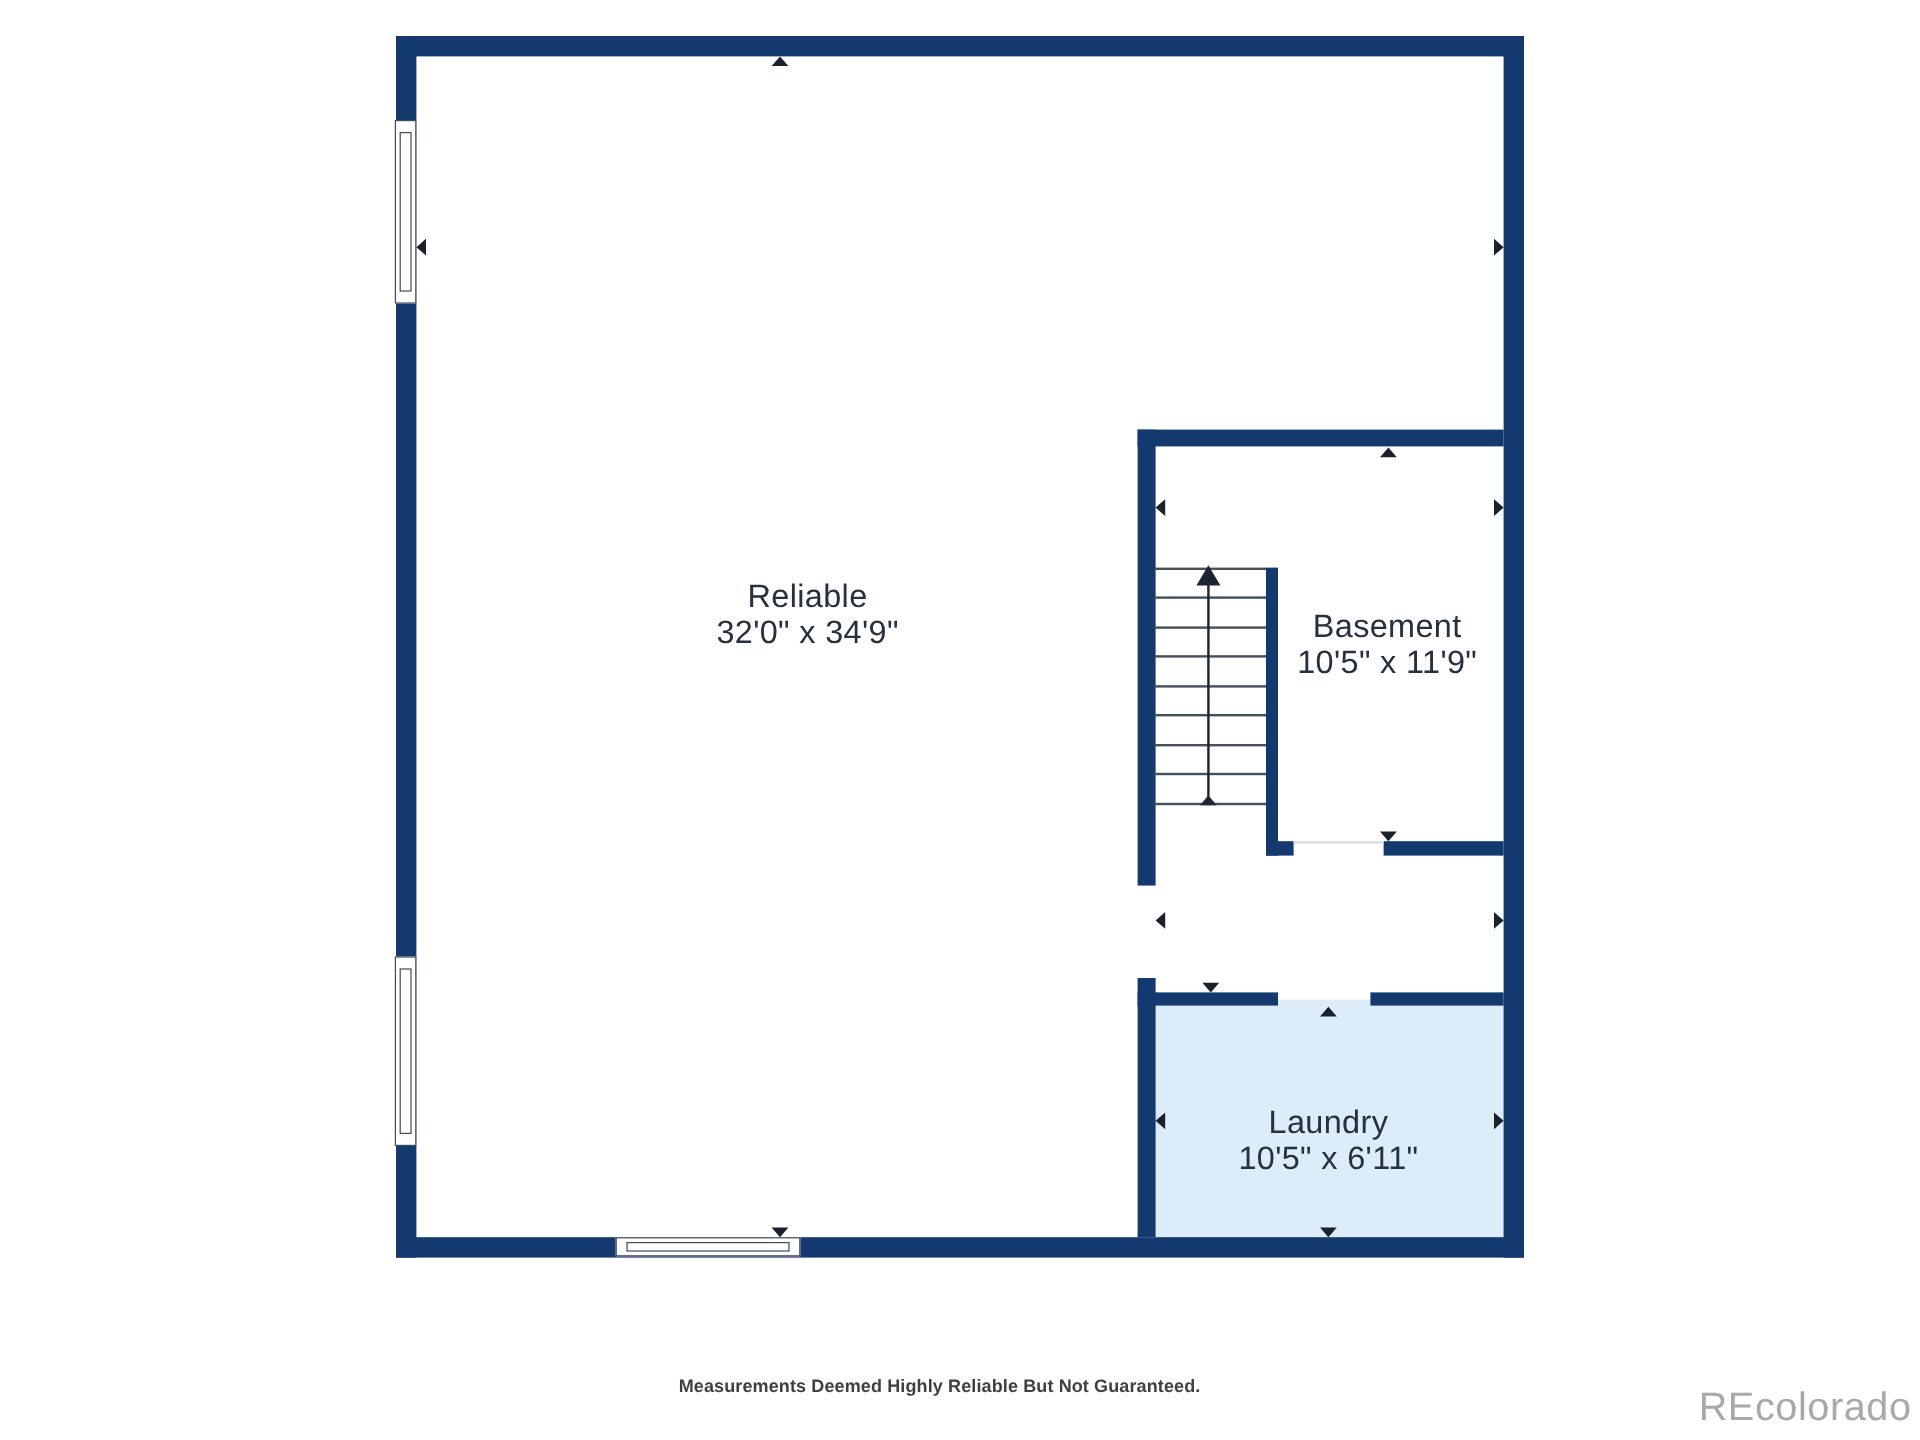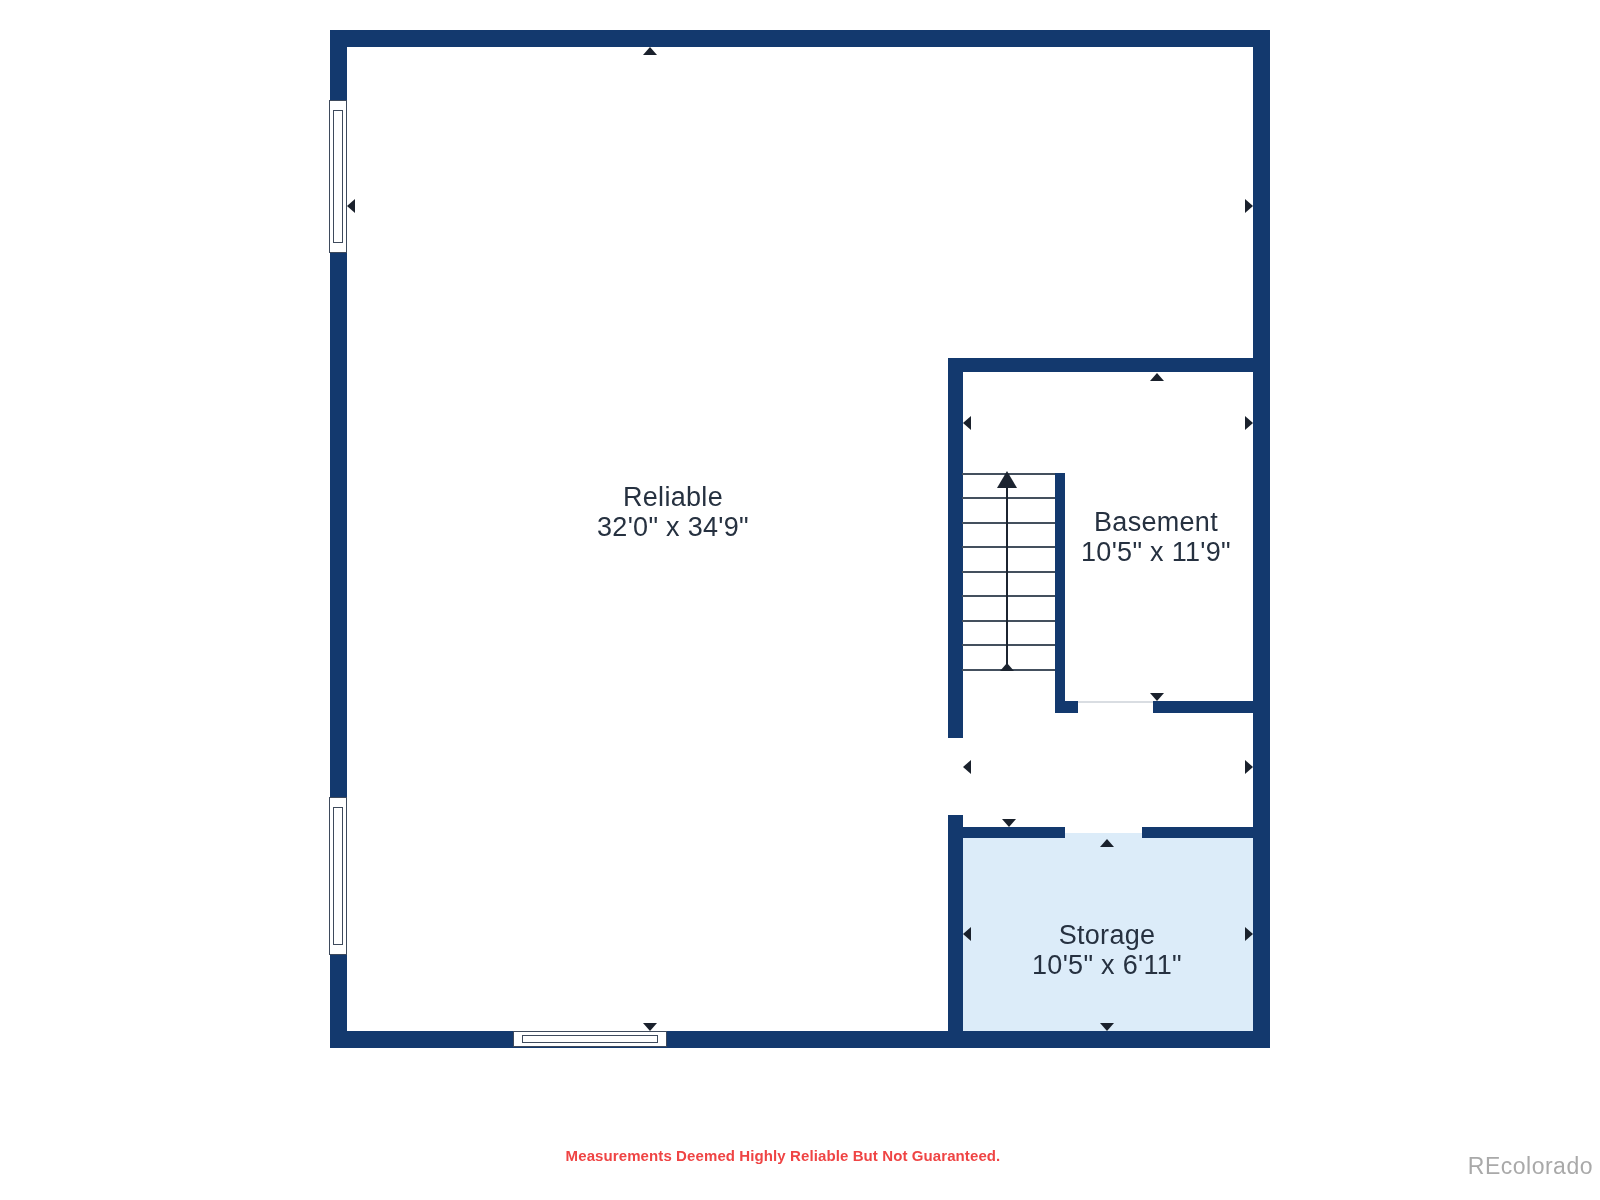--- a/index.html
+++ b/index.html
@@ -34,28 +34,28 @@
     letter-spacing: 0.3px;
     white-space: nowrap;
   }
   .threshold { position: absolute; height: 1.5px; background: #d9dde2; }
   #disclaimer {
     position: absolute;
     left: 783px; top: 1147px;
     transform: translateX(-50%);
     font-size: 15px;
     font-weight: 600;
-    color: #ef4444;
+    color: #404040;
     letter-spacing: 0.1px;
     white-space: nowrap;
   }
   #watermark {
     position: absolute;
     right: 7px; top: 1153px;
-    font-size: 23px;
+    font-size: 33px;
     color: #a9a9a9;
     letter-spacing: 0.5px;
     white-space: nowrap;
   }
 </style>
 </head>
 <body>
 
 <div id="canvas">
   <div id="plan">
@@ -111,19 +111,19 @@
       <div class="tri" style="border-top: 7px solid transparent; border-bottom: 7px solid transparent; border-left: 8px solid rgb(26, 33, 44); left: 1245px; top: 927px;"></div>
       <div class="room-label" style="left: 673px; top: 512px;">
         <div>Reliable</div>
         <div>32'0" x 34'9"</div>
       </div>
       <div class="room-label" style="left: 1156px; top: 537px;">
         <div>Basement</div>
         <div>10'5" x 11'9"</div>
       </div>
       <div class="room-label" style="left: 1107px; top: 950px;">
-        <div>Storage</div>
+        <div>Laundry</div>
         <div>10'5" x 6'11"</div>
       </div>
     </div>
   <div id="disclaimer">Measurements Deemed Highly Reliable But Not Guaranteed.</div>
   <div id="watermark">REcolorado</div>
 </div>
 
 </body></html>

